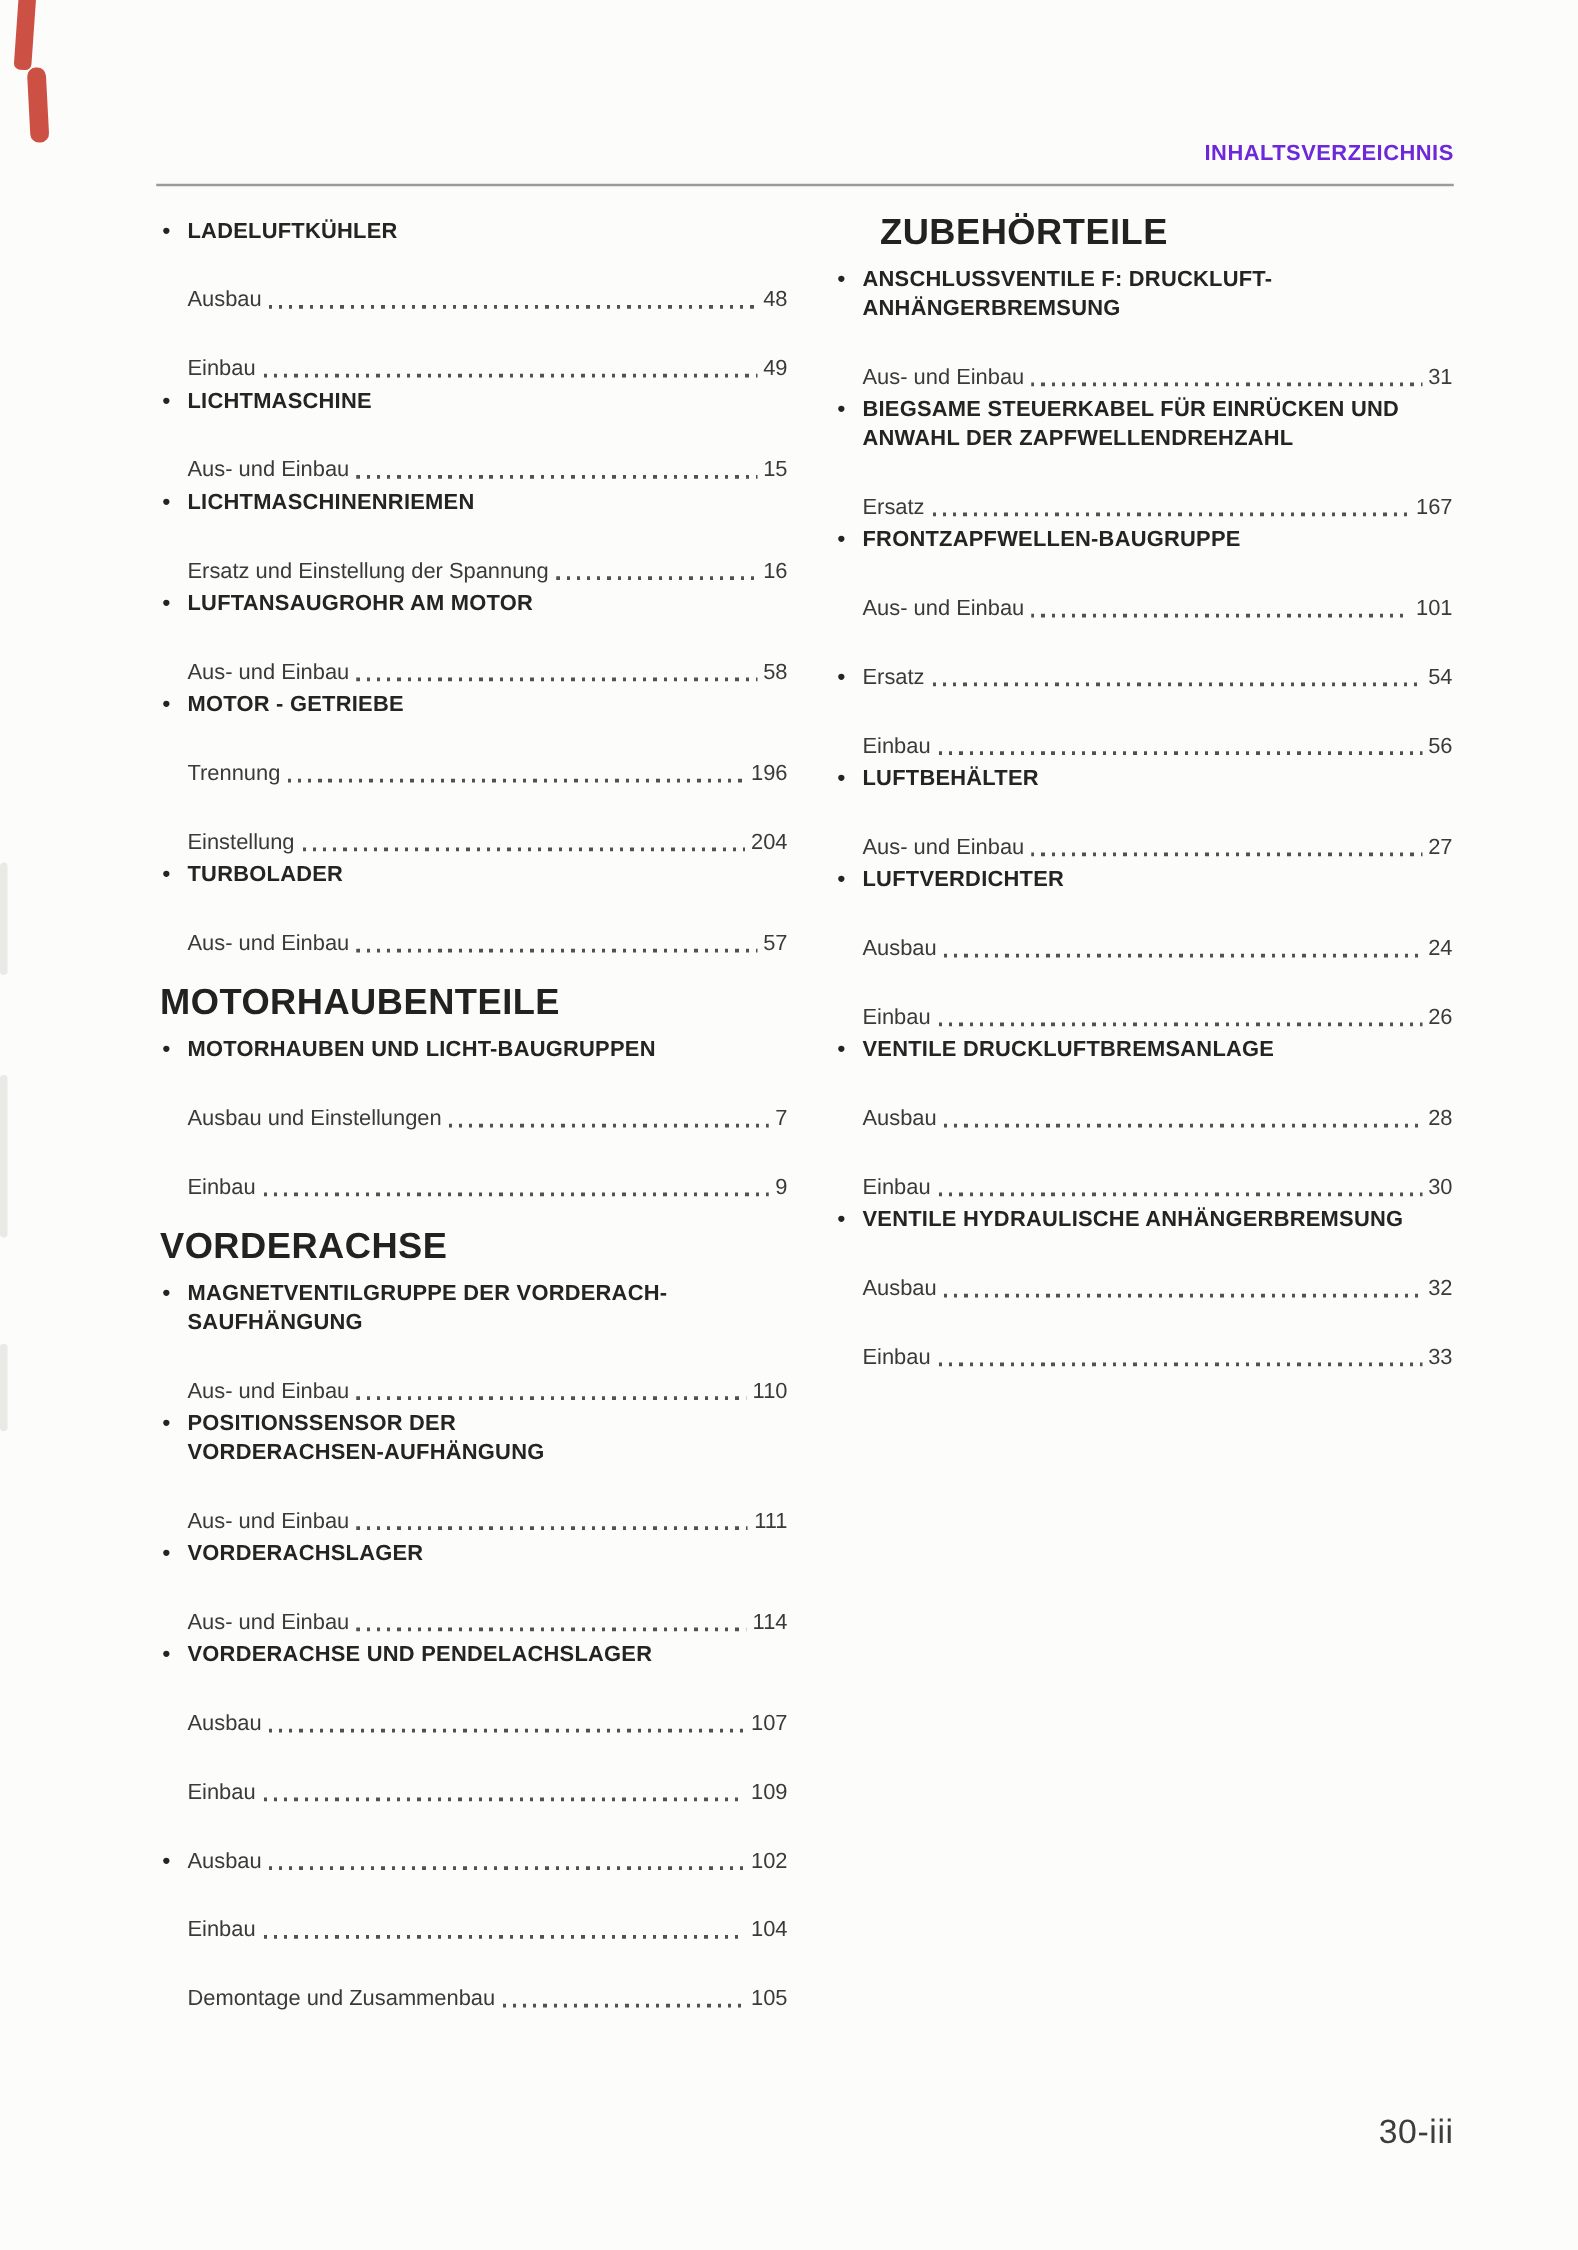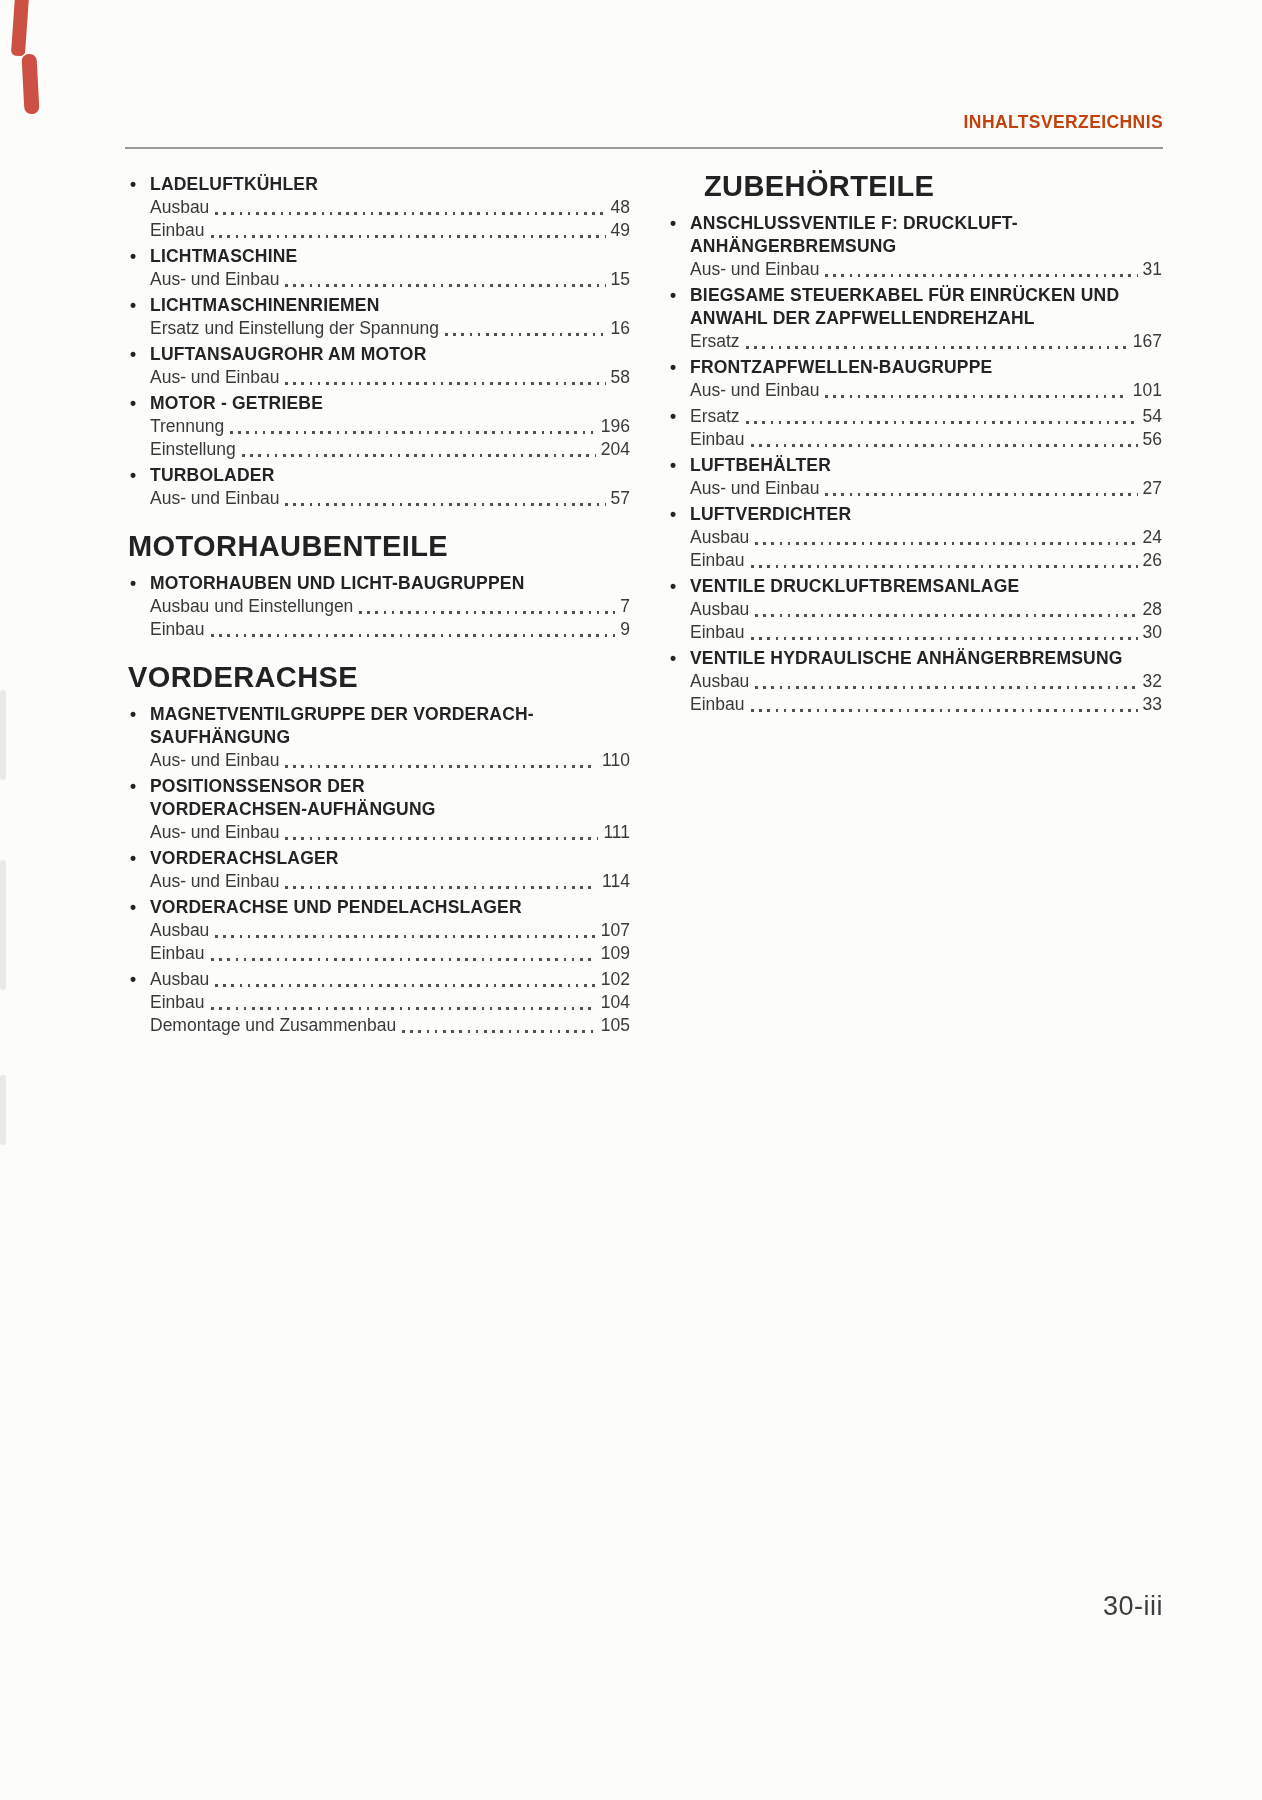--- a/index.html
+++ b/index.html
@@ -37,21 +37,21 @@
   
   .page-header {
     position: absolute;
     left: 125px;
     top: 112px;
     width: 1038px;
     text-align: right;
     font-size: 17.5px;
     font-weight: bold;
     letter-spacing: 0.4px;
-    color: #c2410c;
+    color: #6d28d9;
   }
   .header-rule {
     position: absolute;
     left: 125px;
     top: 147px;
     width: 1038px;
     height: 2px;
     background: #9b9b9b;
   }
 
@@ -96,36 +96,37 @@
     font-weight: bold;
     letter-spacing: 0.2px;
     color: #242424;
     white-space: nowrap;
   }
   .sub {
     display: flex;
     font-size: 17.5px;
     line-height: 23px;
     color: #3a3a3a;
+    margin-top: 32px;
   }
   .sub .lbl { white-space: nowrap; }
   .sub .leader {
     flex: 1 1 auto;
     align-self: flex-end;
     height: 2.6px;
     margin: 0 5px 4px 6px;
     background-image: repeating-linear-gradient(to right, #515151 0px, #515151 2.6px, transparent 2.6px, transparent 8.2px);
   }
   .sub .pg { white-space: nowrap; }
 
   
   .page-footer {
     position: absolute;
     right: 99px;
-    top: 1591px;
+    top: 1690px;
     font-size: 27px;
     letter-spacing: 0.5px;
     color: #3d3d3d;
   }
 </style>
 </head>
 <body>
 
 <div class="scan-mark-red mark-a"></div>
 <div class="scan-mark-red mark-b"></div>

